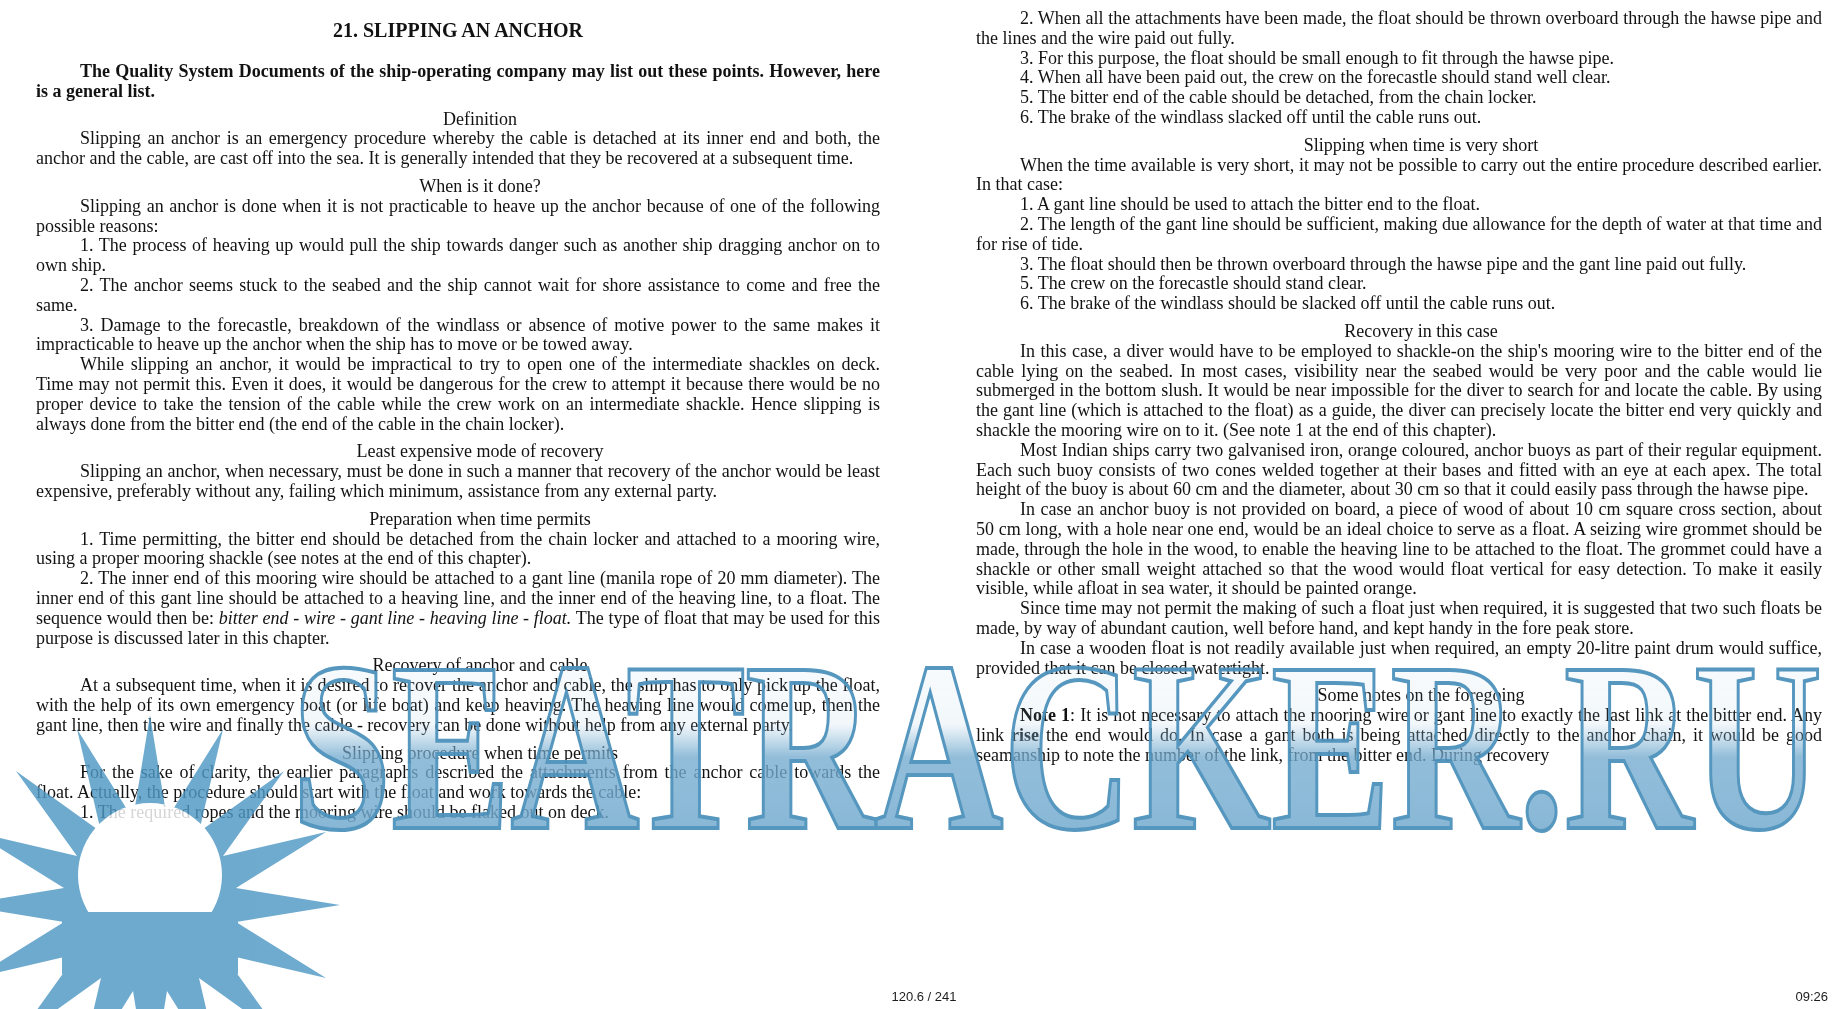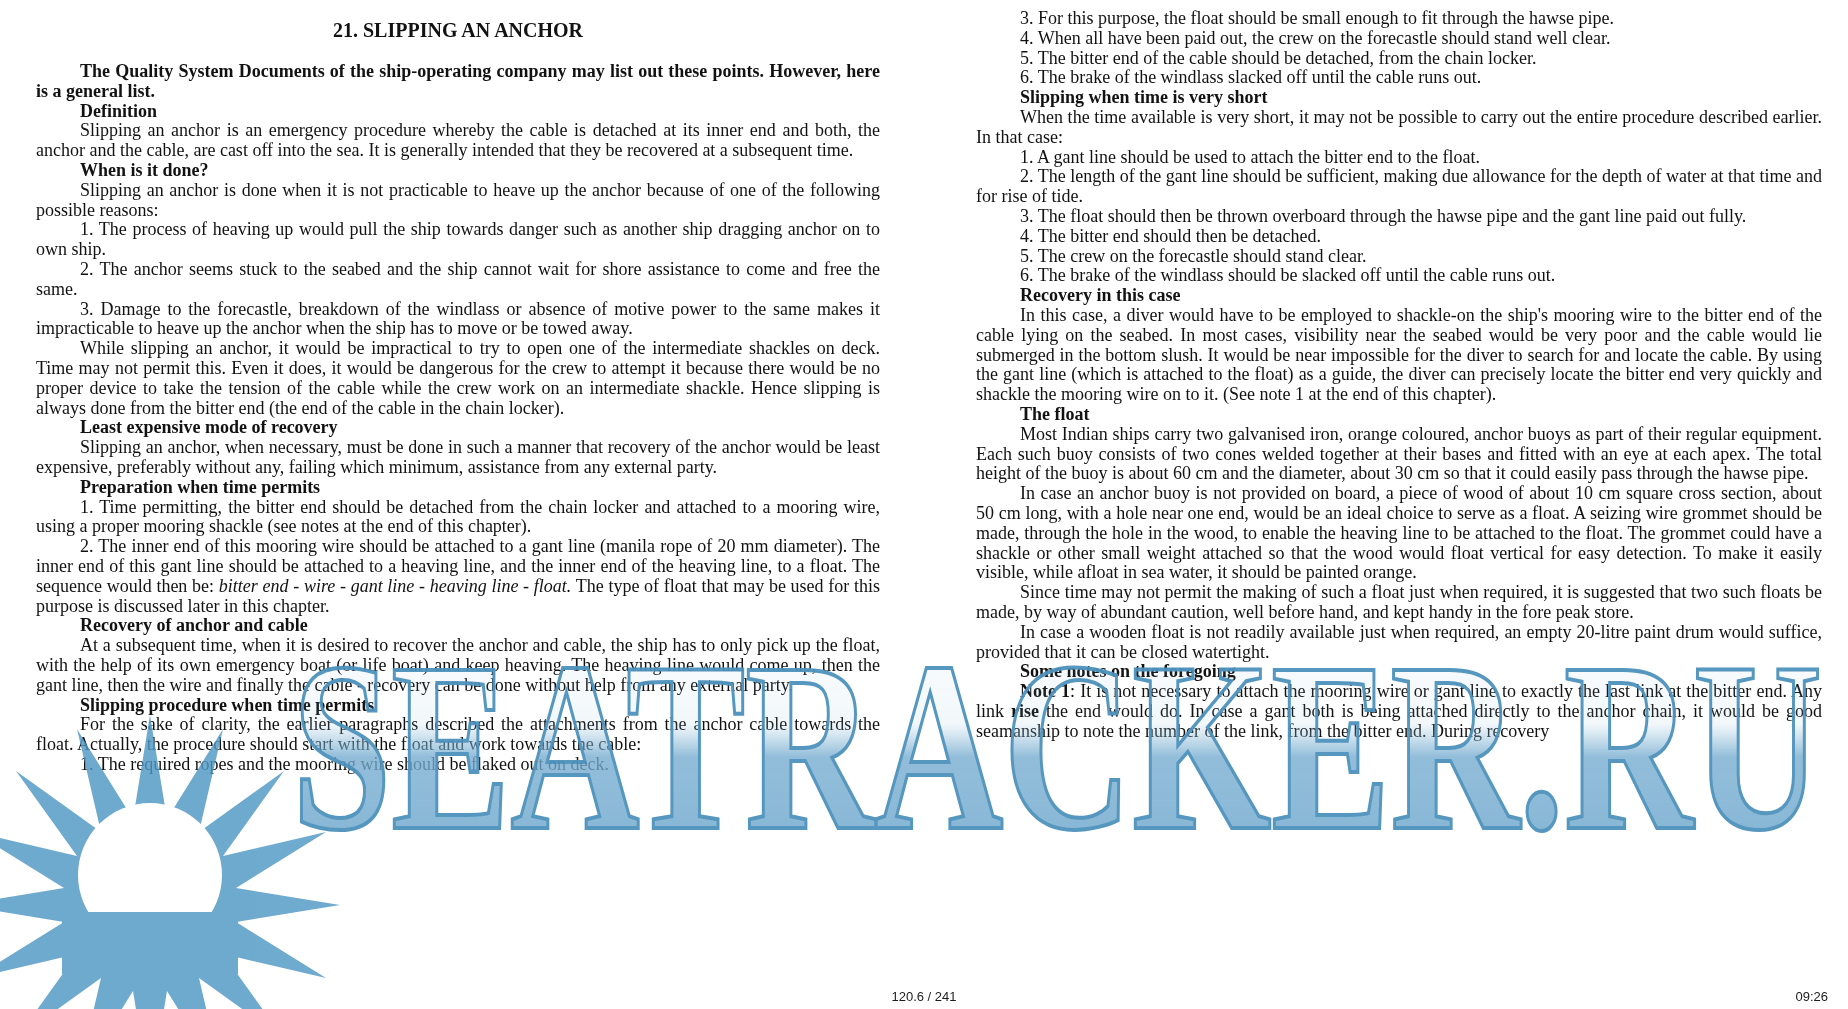--- a/index.html
+++ b/index.html
@@ -12,21 +12,21 @@
     position:absolute;top:0;text-align:justify;
     font-size:18px;line-height:19.8px;
   }
   #left-col{left:36px;width:844px;}
   #right-col{left:976px;width:846px;padding-top:9px;}
   .doc-title{
     text-align:center;font-weight:bold;font-size:20px;line-height:34px;
     margin:13px 0 15px 0;text-indent:0;
   }
   .page-col p,.page-col h3{margin:0;text-indent:44px;}
-  .page-col h3{font-size:18px;font-weight:bold;text-align:left;line-height:19.8px;}
+  .page-col h3{font-size:18px;font-weight:normal;text-align:center;line-height:19.8px;margin-top:8px;}
   .lead-bold{font-weight:bold;}
   .seq-em{font-weight:normal;font-style:italic;}
   .inline-b{font-weight:bold;}
   #watermark{
     position:absolute;left:0;top:0;width:1848px;height:1009px;
     pointer-events:none;z-index:5;
   }
   .footer-text{
     position:absolute;bottom:5px;font-family:"Liberation Sans", sans-serif;
     font-size:13px;color:#1c1c1c;z-index:6;
@@ -56,35 +56,34 @@
     <span>2. The inner end of this mooring wire should be attached to a gant line (manila rope of 20 mm diameter). The inner end of this gant line should be attached to a heaving line, and the inner end of the heaving line, to a float. The sequence would then be: </span><span class="seq-em">bitter end - wire - gant line - heaving line - float.</span><span> The type of float that may be used for this purpose is discussed later in this chapter.</span>
   </p>
   <h3>Recovery of anchor and cable</h3>
   <p>At a subsequent time, when it is desired to recover the anchor and cable, the ship has to only pick up the float, with the help of its own emergency boat (or life boat) and keep heaving. The heaving line would come up, then the gant line, then the wire and finally the cable - recovery can be done without help from any external party.</p>
   <h3>Slipping procedure when time permits</h3>
   <p>For the sake of clarity, the earlier paragraphs described the attachments from the anchor cable towards the float. Actually, the procedure should start with the float and work towards the cable:</p>
   <p>1. The required ropes and the mooring wire should be flaked out on deck.</p>
 </div>
 
 <div class="page-col" id="right-col">
+  <p>2. When all the attachments have been made, the float should be thrown overboard through the hawse pipe and the lines and the wire paid out fully.</p>
   <p>3. For this purpose, the float should be small enough to fit through the hawse pipe.</p>
   <p>4. When all have been paid out, the crew on the forecastle should stand well clear.</p>
   <p>5. The bitter end of the cable should be detached, from the chain locker.</p>
   <p>6. The brake of the windlass slacked off until the cable runs out.</p>
   <h3>Slipping when time is very short</h3>
   <p>When the time available is very short, it may not be possible to carry out the entire procedure described earlier.  In that case:</p>
   <p>1. A gant line should be used to attach the bitter end to the float.</p>
   <p>2. The length of the gant line should be sufficient, making due allowance for the depth of water at that time and for rise of tide.</p>
   <p>3. The float should then be thrown overboard through the hawse pipe and the gant line paid out fully.</p>
-  <p>4. The bitter end should then be detached.</p>
   <p>5. The crew on the forecastle should stand clear.</p>
   <p>6. The brake of the windlass should be slacked off until the cable runs out.</p>
   <h3>Recovery in this case</h3>
   <p>In this case, a diver would have to be employed to shackle-on the ship's mooring wire to the bitter end of the cable lying on the seabed. In most cases, visibility near the seabed would be very poor and the cable would lie submerged in the bottom slush. It would be near impossible for the diver to search for and locate the cable. By using the gant line (which is attached to the float) as a guide, the diver can precisely locate the bitter end very quickly and shackle the mooring wire on to it. (See note 1 at the end of this chapter).</p>
-  <h3>The float</h3>
   <p>Most Indian ships carry two galvanised iron, orange coloured, anchor buoys as part of their regular equipment. Each such buoy consists of two cones welded together at their bases and fitted with an eye at each apex. The total height of the buoy is about 60 cm and the diameter, about 30 cm so that it could easily pass through the hawse pipe.</p>
   <p>In case an anchor buoy is not provided on board, a piece of wood of about 10 cm square cross section, about 50 cm long, with a hole near one end, would be an ideal choice to serve as a float. A seizing wire grommet should be made, through the hole in the wood, to enable the heaving line to be attached to the float. The grommet could have a shackle or other small weight attached so that the wood would float vertical for easy detection. To make it easily visible, while afloat in sea water, it should be painted orange.</p>
   <p>Since time may not permit the making of such a float just when required, it is suggested that two such floats be made, by way of abundant caution, well before hand, and kept handy in the fore peak store.</p>
   <p>In case a wooden float is not readily available just when required, an empty 20-litre paint drum would suffice, provided that it can be closed watertight.</p>
   <h3>Some notes on the foregoing</h3>
   <p>
     <span class="inline-b">Note 1</span><span>: It is not necessary to attach the mooring wire or gant line to exactly the last link at the bitter end.  Any link </span><span class="inline-b">rise</span><span> the end would do. In case a gant both is being attached directly to the anchor chain, it would be good seamanship to note the number of the link, from the bitter end. During recovery</span>
   </p>
 </div>
 

